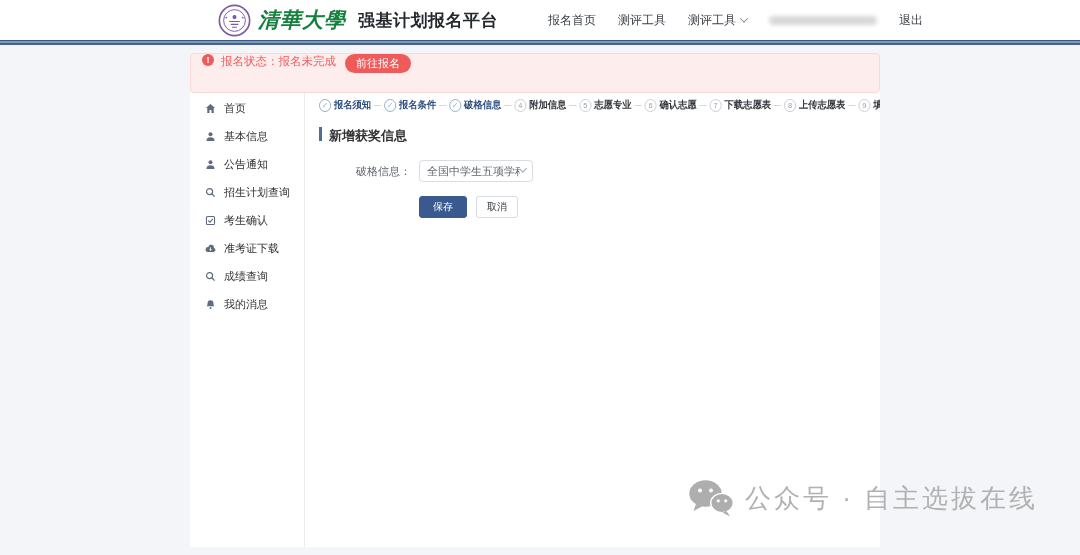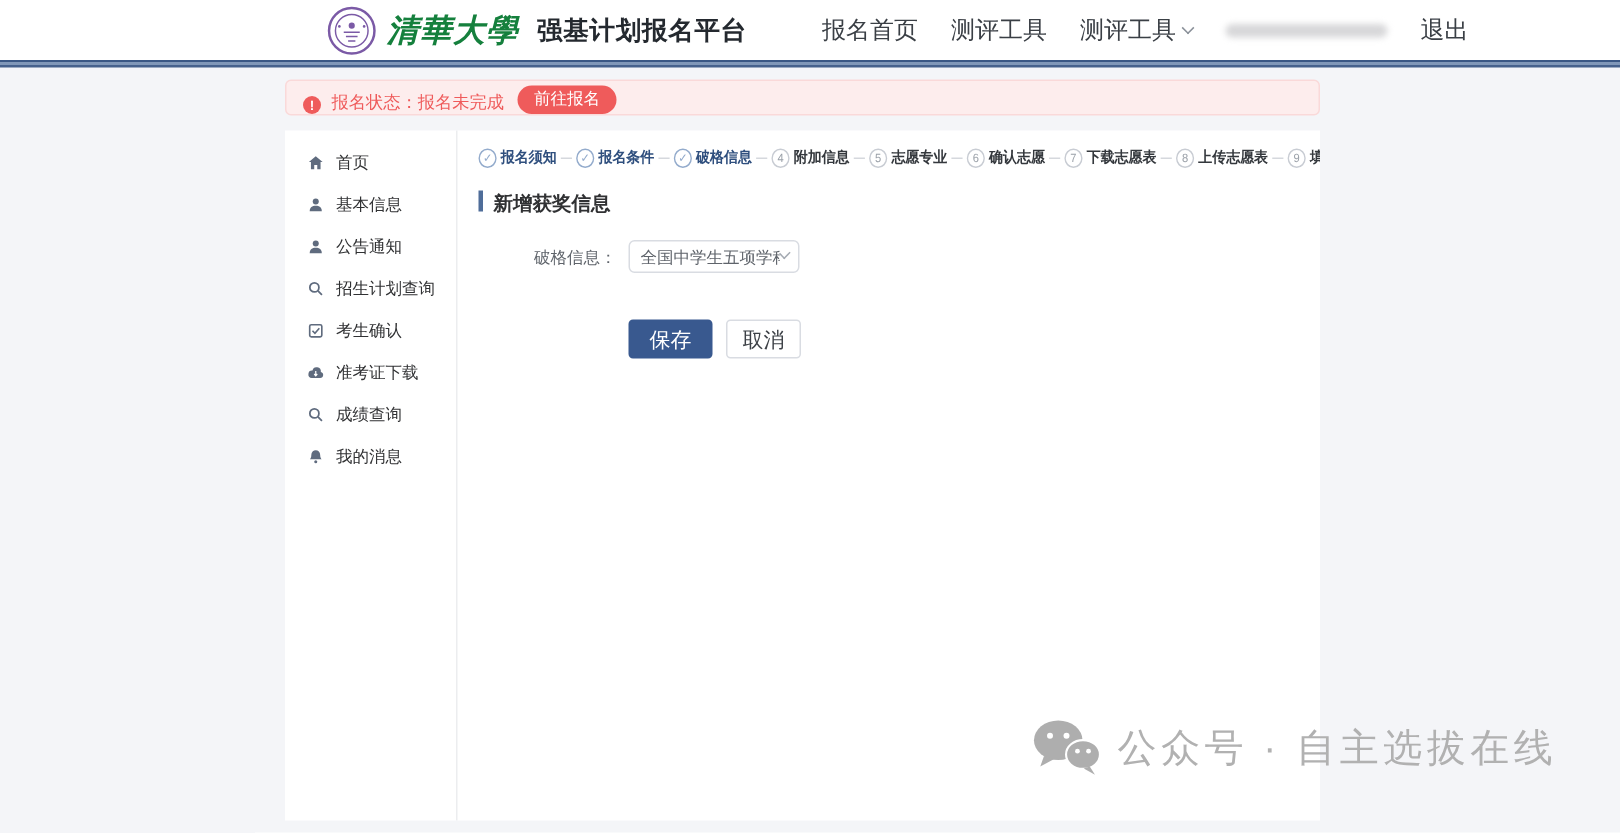--- a/index.html
+++ b/index.html
@@ -8,29 +8,29 @@
 
   
   .top-header { position:absolute; left:0; top:0; width:1080px; height:40px; background:#fff; z-index:5; }
   .header-band { position:absolute; left:0; top:40px; width:1080px; height:5px;
     background:linear-gradient(180deg,#3a5784 0%,#3a5784 28%,#8097b8 28%,#8097b8 68%,#46618c 68%,#46618c 100%); z-index:5; }
   .brand { position:absolute; left:218px; top:3px; height:34px; display:flex; align-items:center; }
   .logo { width:33px; height:33px; flex:0 0 auto; }
   .uni-script { font-family:"DejaVu Serif","Liberation Serif",serif; font-style:italic; font-weight:bold;
     font-size:21px; color:#15803d; margin-left:7px; letter-spacing:1px; }
   .platform-title { font-size:17px; font-weight:700; color:#24292f; margin-left:12px; letter-spacing:0.5px; }
-  .top-nav { position:absolute; left:548px; top:0; height:40px; display:flex; align-items:center; gap:22px; font-size:16px; color:#3a3f45; }
+  .top-nav { position:absolute; left:548px; top:0; height:40px; display:flex; align-items:center; gap:22px; font-size:12px; color:#3a3f45; }
   .nav-item { display:flex; align-items:center; gap:5px; cursor:pointer; white-space:nowrap; }
   .caret { width:6px; height:6px; border-right:1.3px solid #8a9099; border-bottom:1.3px solid #8a9099;
     transform:rotate(45deg) translate(-1px,-1px); display:inline-block; }
   .user-redacted { width:108px; height:9px; border-radius:5px; background:#d7d7d9; filter:blur(2px); }
 
   
-  .alert { position:absolute; left:190px; top:53px; width:690px; height:24px; background:#fdeded;
-    border:1px solid #fad9d9; border-radius:4px; display:flex; align-items:flex-end; padding-left:11px; z-index:4; }
+  .alert { position:absolute; left:190px; top:53px; width:690px; height:40px; background:#fdeded;
+    border:1px solid #fad9d9; border-radius:4px; display:flex; align-items:flex-start; padding-left:11px; z-index:4; }
   .alert-ico { width:12px; height:12px; border-radius:50%; background:#ef5b5b; color:#fff; font-size:9px;
     font-weight:bold; display:flex; align-items:center; justify-content:center; margin-right:7px; flex:0 0 auto; }
   .alert-ico::before { content:"!"; }
   .alert-text { font-size:11.5px; color:#ef5b5b; }
   .alert-btn { margin-left:9px; background:#ef5b5b; color:#fff; font-size:11px; line-height:1;
     padding:4px 11px; border-radius:10px; border:none; cursor:pointer; font-family:inherit; }
 
   
   .card { position:absolute; left:190px; top:87px; width:690px; height:460px; background:#fff; z-index:3; }
 
@@ -63,21 +63,21 @@
 
   .form { margin-top:15px; }
   .form-row { display:flex; align-items:center; margin-bottom:8px; }
   .form-label { width:105px; text-align:right; font-size:11px; color:#5f646b; flex:0 0 auto; }
   .select { margin-left:8px; width:114px; height:22px; border:1px solid #d9dce2; border-radius:4px;
     display:flex; align-items:center; justify-content:space-between; padding:0 7px; font-size:11px;
     color:#5f646b; background:#fff; cursor:pointer; }
   .select-value { overflow:hidden; white-space:nowrap; }
   .select .caret { border-color:#a4aab2; transform:rotate(45deg) translate(-1px,-2px); }
   .btn-row { margin:14px 0 0 113px; display:flex; gap:9px; }
-  .btn { font-size:14px; line-height:1; padding:5px 13px; border-radius:3px; cursor:pointer; font-family:inherit;margin-top:17px; }
+  .btn { font-size:10px; line-height:1; padding:5px 13px; border-radius:3px; cursor:pointer; font-family:inherit; }
   .btn-save { background:#39598f; color:#fff; border:1px solid #39598f; }
   .btn-cancel { background:#fff; color:#3c4046; border:1px solid #d9dce2; padding:5px 10px; }
 
   
   .watermark { position:absolute; left:688px; top:478px; display:flex; align-items:center; gap:11px;
     color:#b1b1b1; font-size:26px; letter-spacing:3px; z-index:10; font-weight:500; }
 </style>
 </head>
 <body>
 

